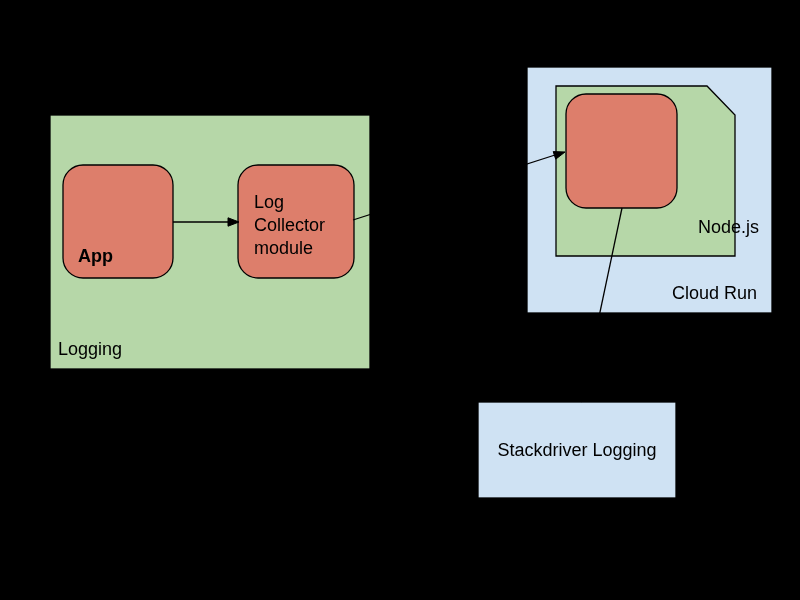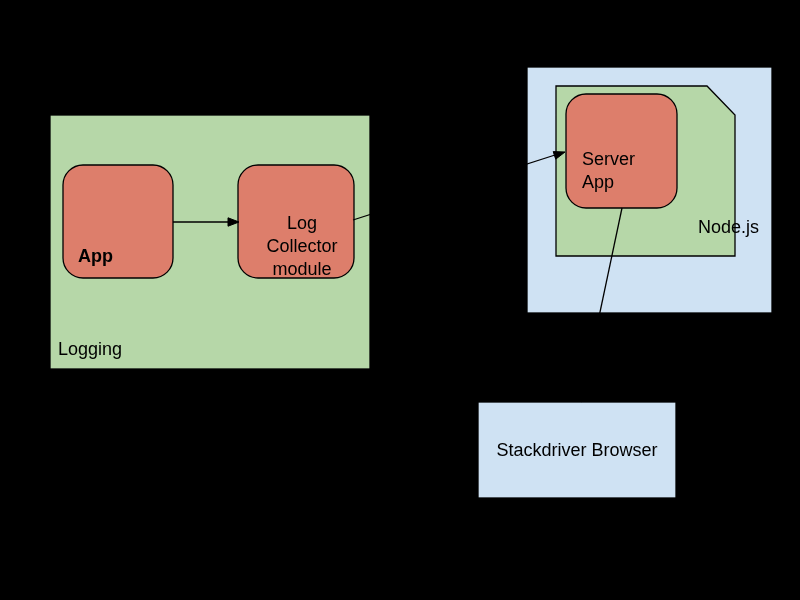--- a/index.html
+++ b/index.html
@@ -74,24 +74,24 @@
     <polygon class="arrowhead" points="239,222 228,217.8 228,226.2" fill="#000000"></polygon>
 
     <line x1="353" y1="220" x2="555" y2="155"></line>
     <polygon class="arrowhead" points="565,152 555.7,159.2 553.2,151.6" fill="#000000"></polygon>
 
     <line x1="622" y1="208" x2="581" y2="402"></line>
   </svg>
 
   <div class="label" style="left:78px; top:245px;font-weight:bold;">App</div>
 
-  <div class="label wrap-narrow-3" style="left:254px; top:212px;text-align:center;">Log Collector module</div>
+  <div class="label wrap-narrow-3" style="left:254px; top:191px;">Log Collector module</div>
 
   <div class="label" style="left:58px; top:338px;">Logging</div>
 
-  <div class="label wrap-narrow-2" style="left:582px; top:148px;">Server App</div>
 
   <div class="label" style="left:650px; top:216px;margin-left:48px;">Node.js</div>
 
+  <div class="label" style="left:672px; top:282px;">Cloud Run</div>
 
-  <div class="label centered" style="left:478px; top:402px; width:198px; height:96px;">Stackdriver Browser</div>
+  <div class="label centered" style="left:478px; top:402px; width:198px; height:96px;">Stackdriver Logging</div>
 
 </div>
 
 </body></html>

